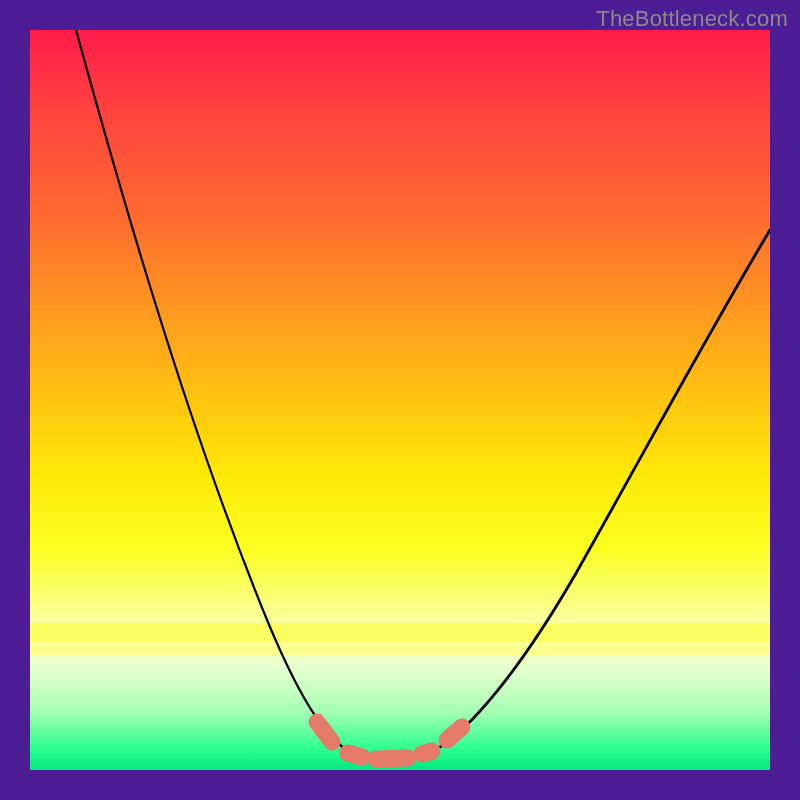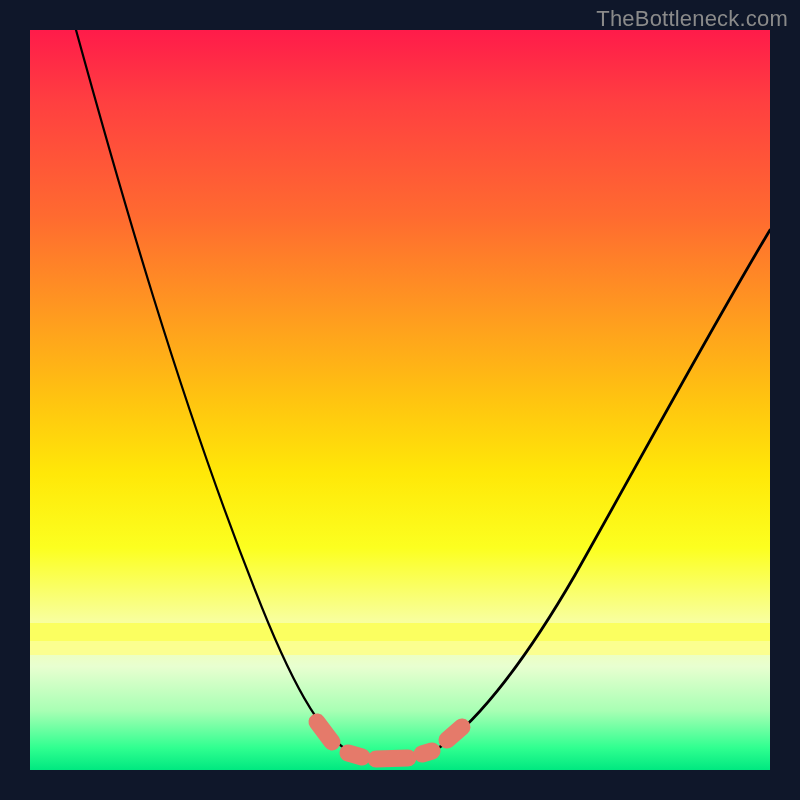--- a/index.html
+++ b/index.html
@@ -10,21 +10,21 @@
     background: #000;
     overflow: hidden;
     font-family: Arial, Helvetica, sans-serif;
   }
   .frame {
     position: absolute;
     top: 0;
     left: 0;
     width: 800px;
     height: 800px;
-    background: #0f172a;
+    background: #4c1d95;
   }
   .plot-area {
     position: absolute;
     top: 30px;
     left: 30px;
     width: 740px;
     height: 740px;
     background: linear-gradient(
       to bottom,
       #ff1b4a 0%,

